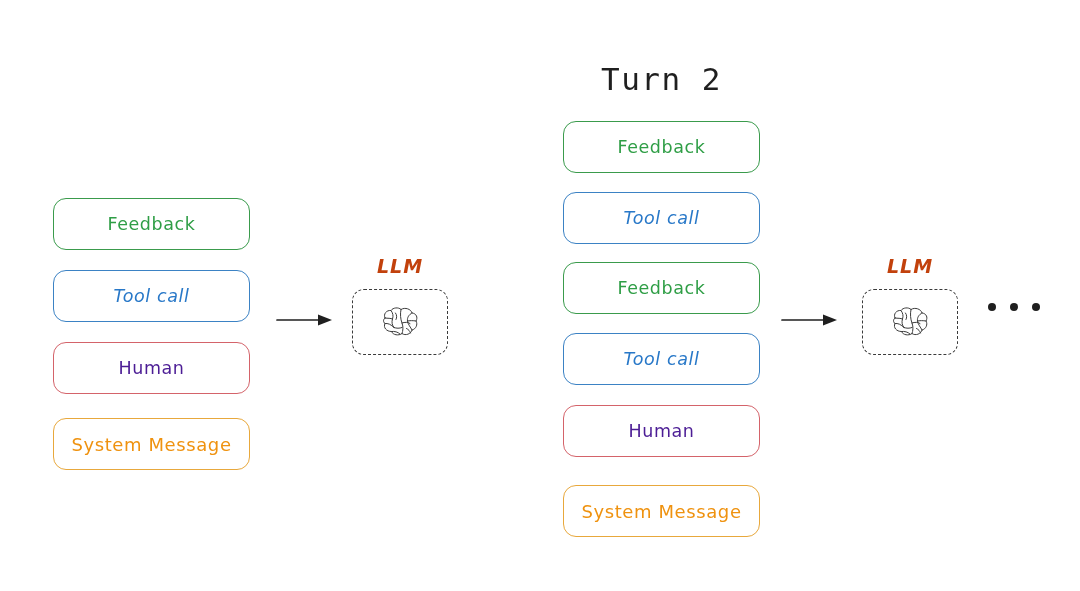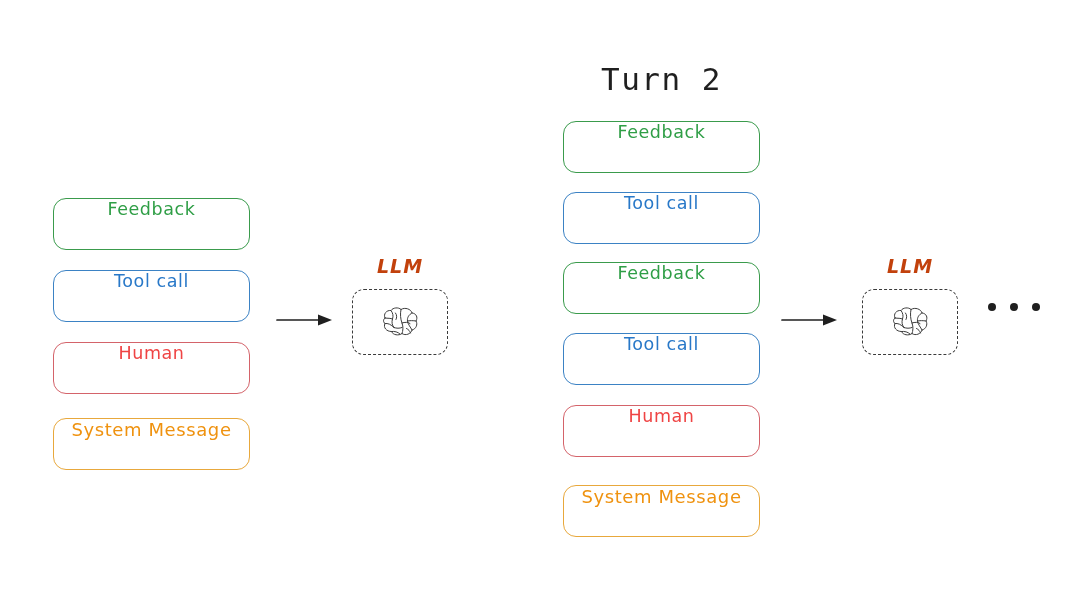--- a/index.html
+++ b/index.html
@@ -40,35 +40,36 @@
   
   .msg-box {
     position: absolute;
     width: 197px;
     height: 52px;
     box-sizing: border-box;
     border: 1.6px solid #888;
     border-radius: 13px;
     background: #ffffff;
     display: flex;
+    align-items: center;
     justify-content: center;
   }
   .msg-label {
     font-family: "DejaVu Sans", sans-serif;
     font-size: 17.5px;
     font-weight: 400;
     letter-spacing: 0.6px;
     white-space: nowrap;
   }
   .type-feedback { border-color: #3a9b4c; }
   .type-feedback .msg-label { color: #2f9e46; }
-  .type-tool     { border-color: #3b82c4; }
+  .type-tool     { border-color: #3b82c4; font-style: italic; }
   .type-tool     .msg-label { color: #2878c8; }
   .type-human    { border-color: #d4636a; }
-  .type-human    .msg-label { color: #ef4444; }
+  .type-human    .msg-label { color: #4c1d95; }
   .type-system   { border-color: #e8a83c; }
   .type-system   .msg-label { color: #ef920f; font-size: 18px; }
 
   
   .llm-group { position: absolute; }
   .llm-title {
     position: absolute;
     top: 0;
     left: 0;
     width: 96px;

